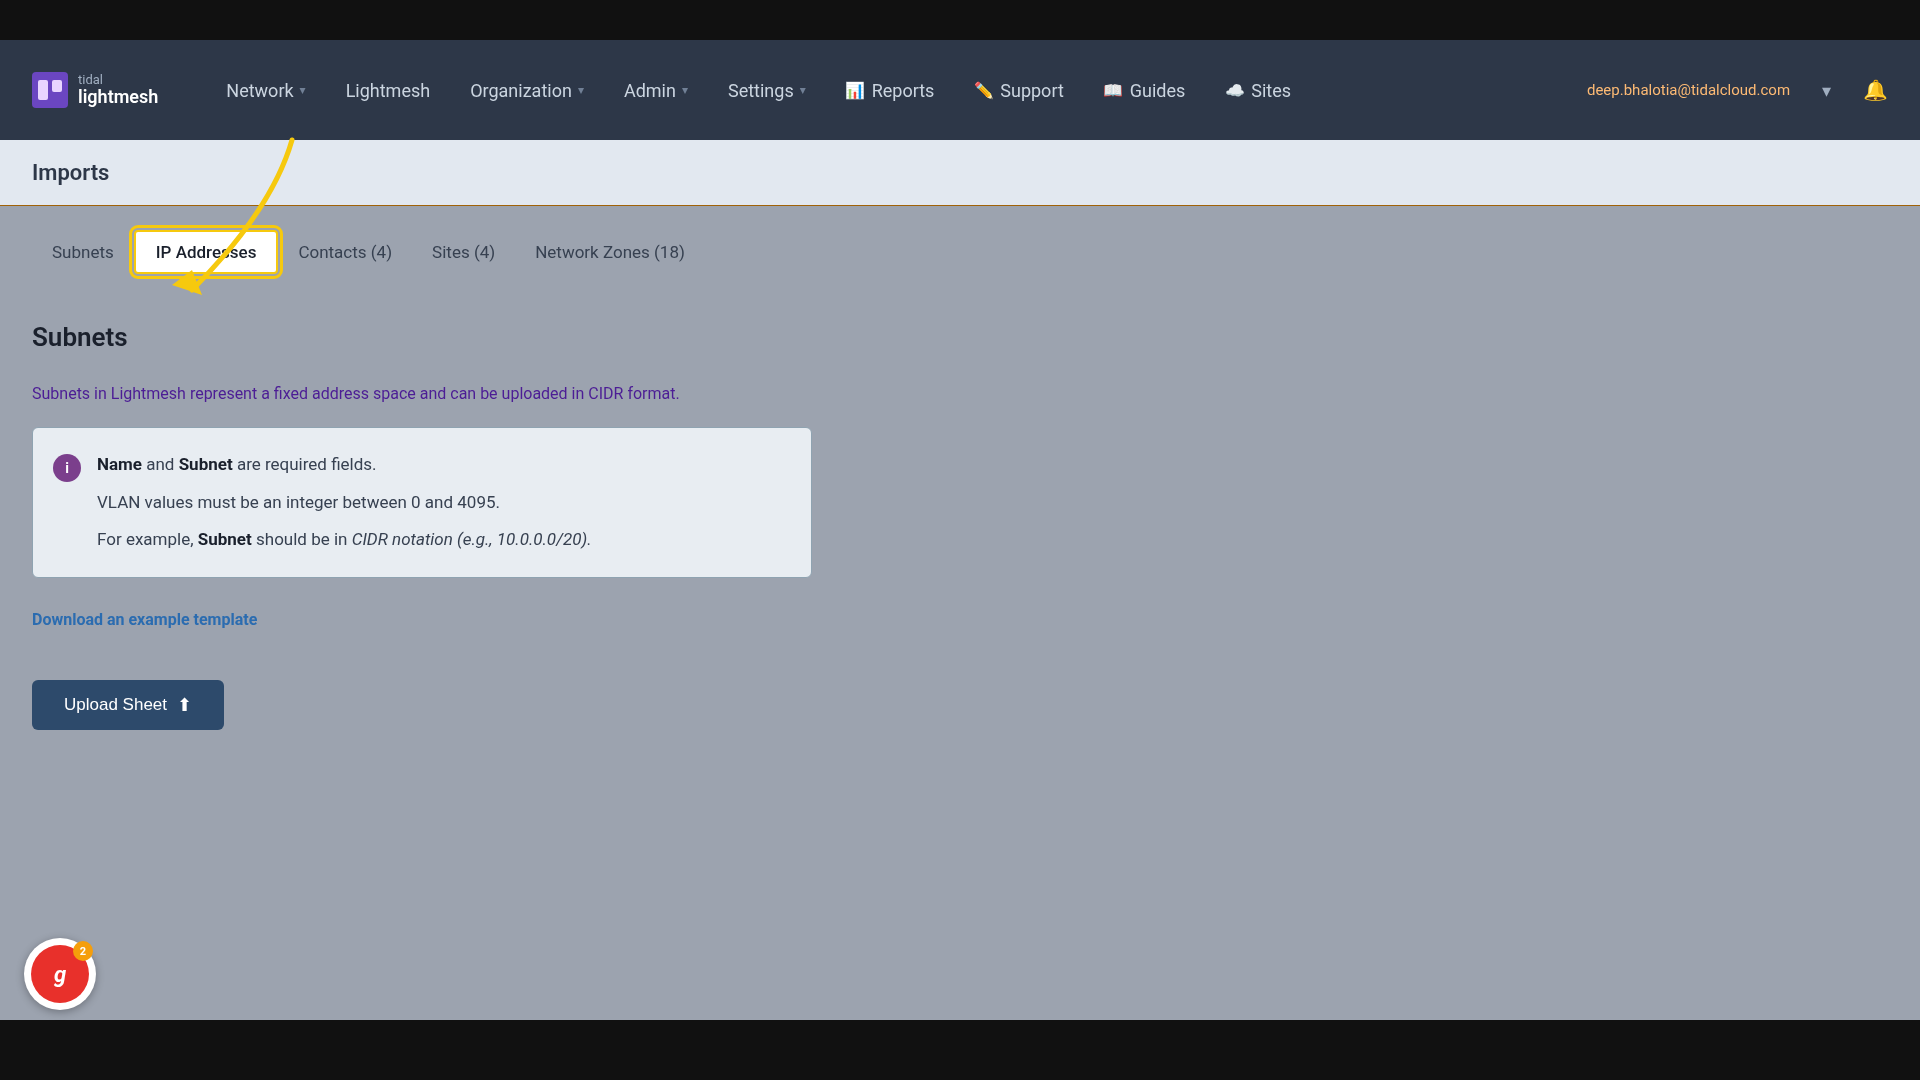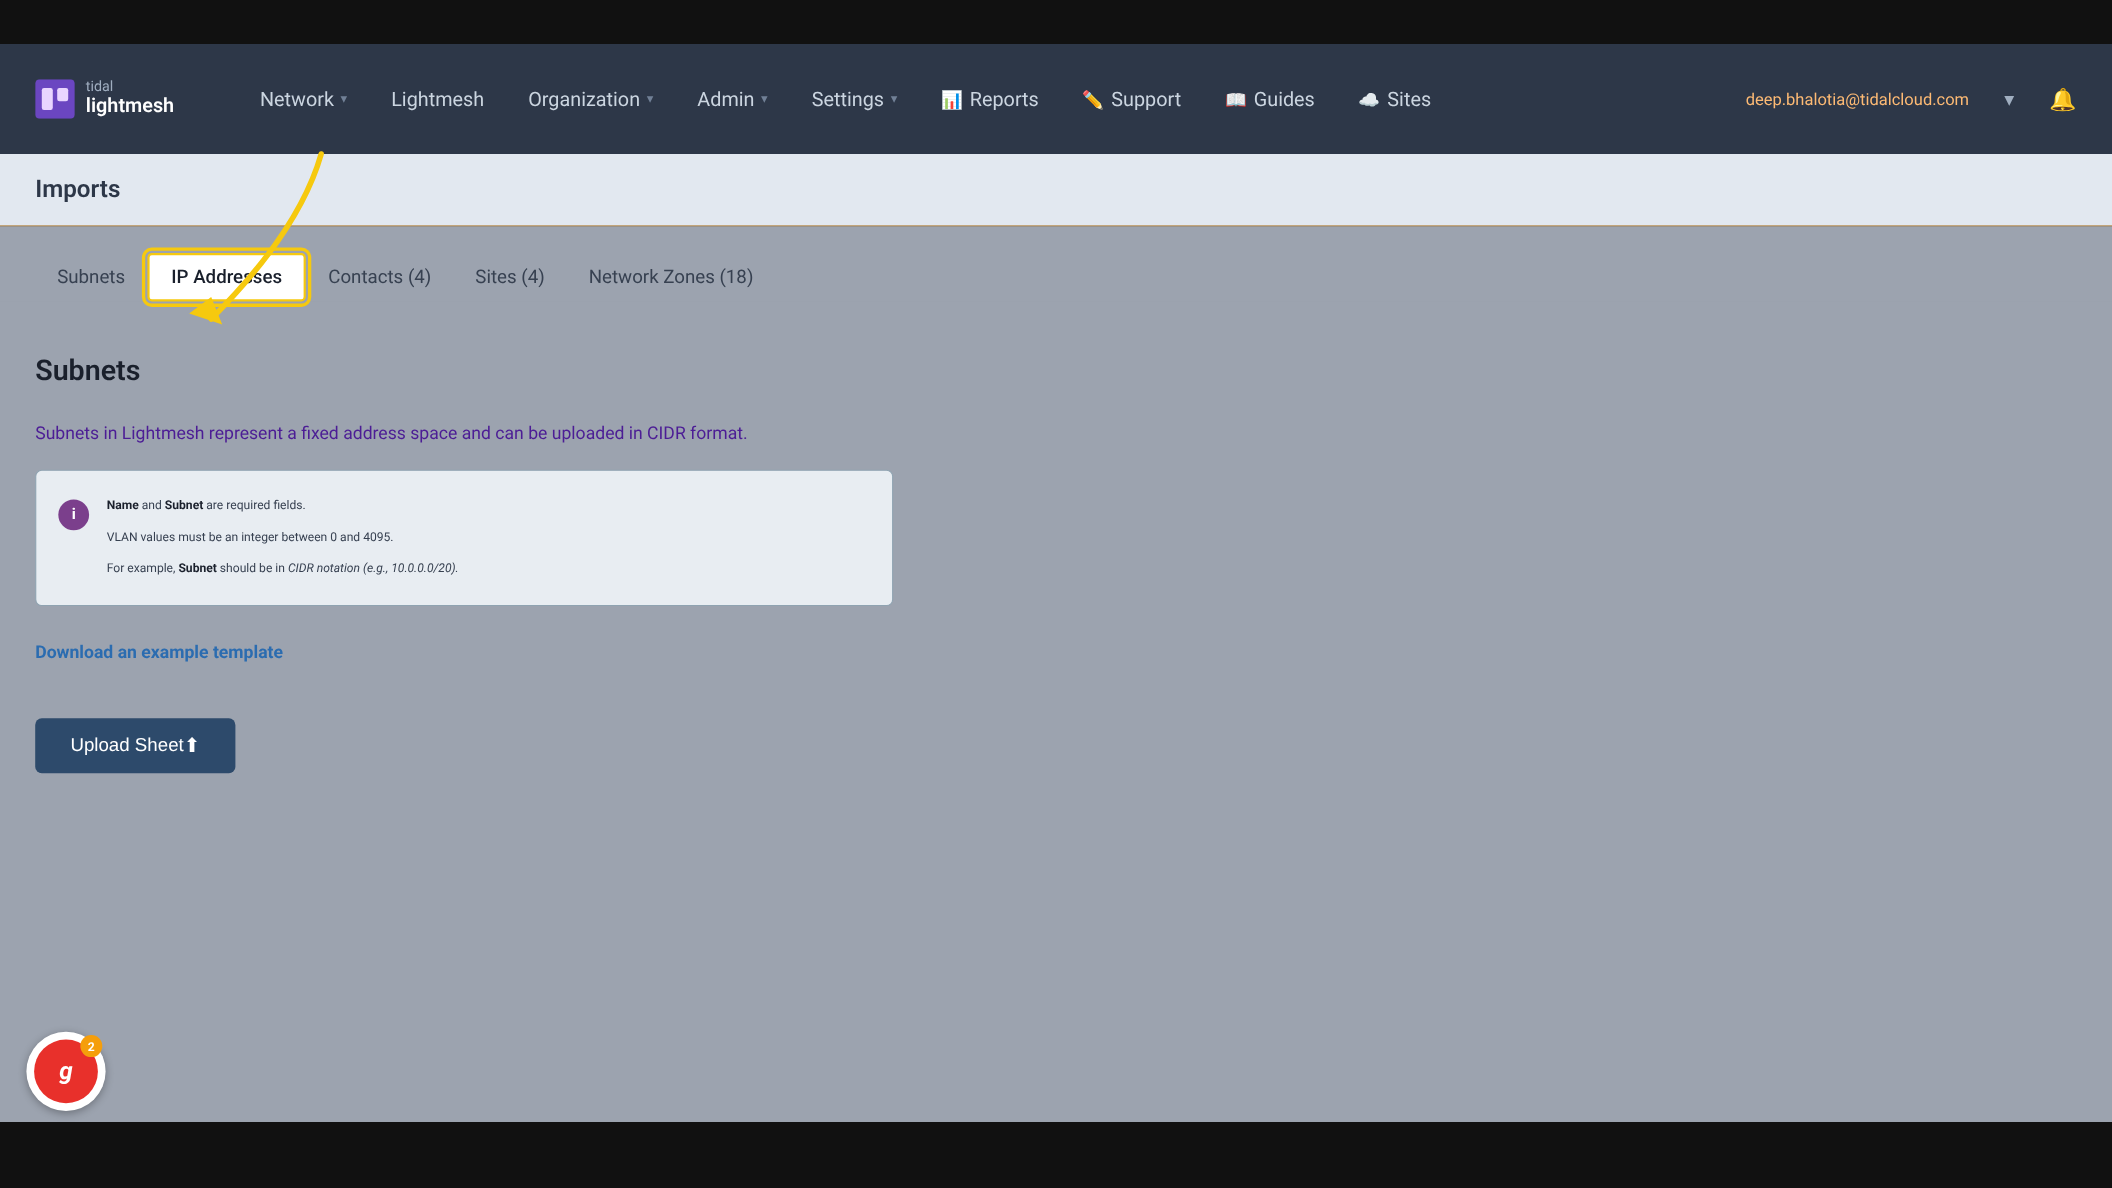--- a/index.html
+++ b/index.html
@@ -17,21 +17,21 @@
       height: 40px;
     }
 
     
     .navbar {
       background: #2d3748;
       height: 100px;
       display: flex;
       align-items: center;
       padding: 0 32px;
-      gap: 14px;
+      gap: 4px;
     }
 
     .logo-area {
       display: flex;
       align-items: center;
       gap: 10px;
       margin-right: 48px;
     }
 
     .logo-icon {
@@ -198,21 +198,21 @@
       margin-top: 2px;
     }
 
     .info-content {
       display: flex;
       flex-direction: column;
       gap: 12px;
     }
 
     .info-line {
-      font-size: 11px;
+      font-size: 17px;
       color: #374151;
       line-height: 1.5;
     }
 
     .info-line strong {
       font-weight: 700;
       color: #1a202c;
     }
 
     .info-line em {
@@ -233,20 +233,21 @@
     .upload-btn {
       background: #2d4a6b;
       color: #ffffff;
       border: none;
       padding: 14px 32px;
       font-size: 17px;
       border-radius: 6px;
       cursor: pointer;
       display: flex;
       align-items: center;
+      gap: 10px;
     }
 
     
     .bottom-bar {
       background: #111111;
       height: 60px;
       position: fixed;
       bottom: 0;
       width: 1920px;
     }

